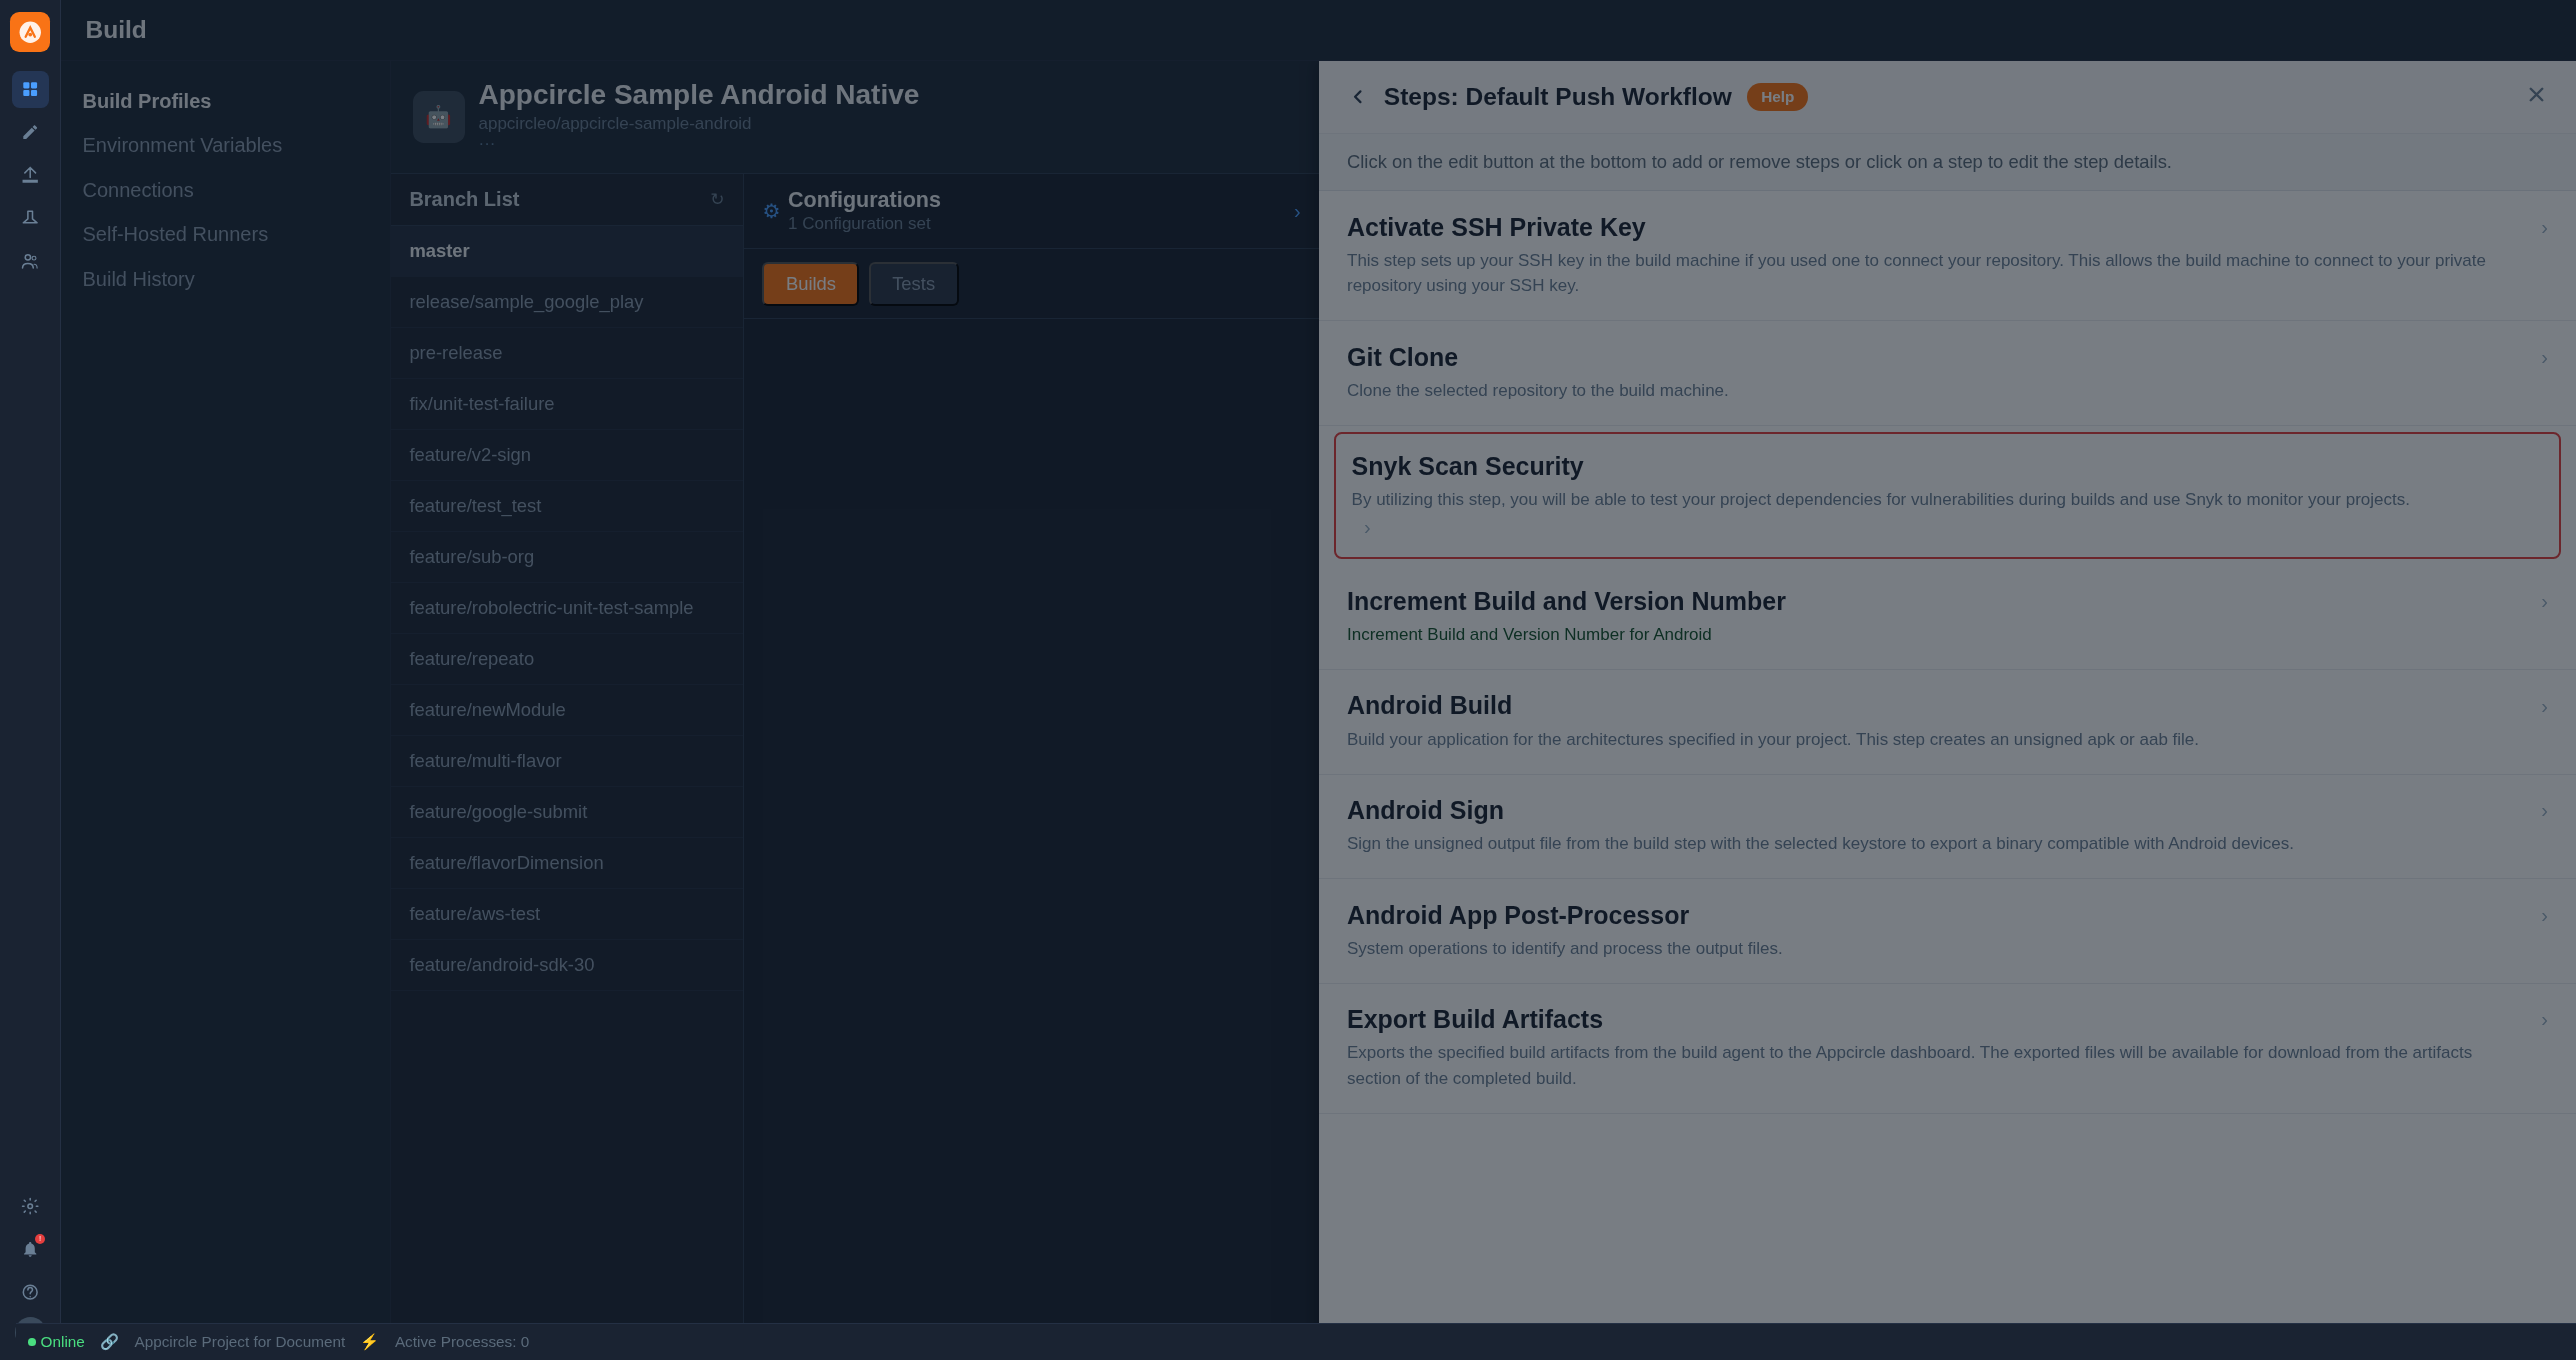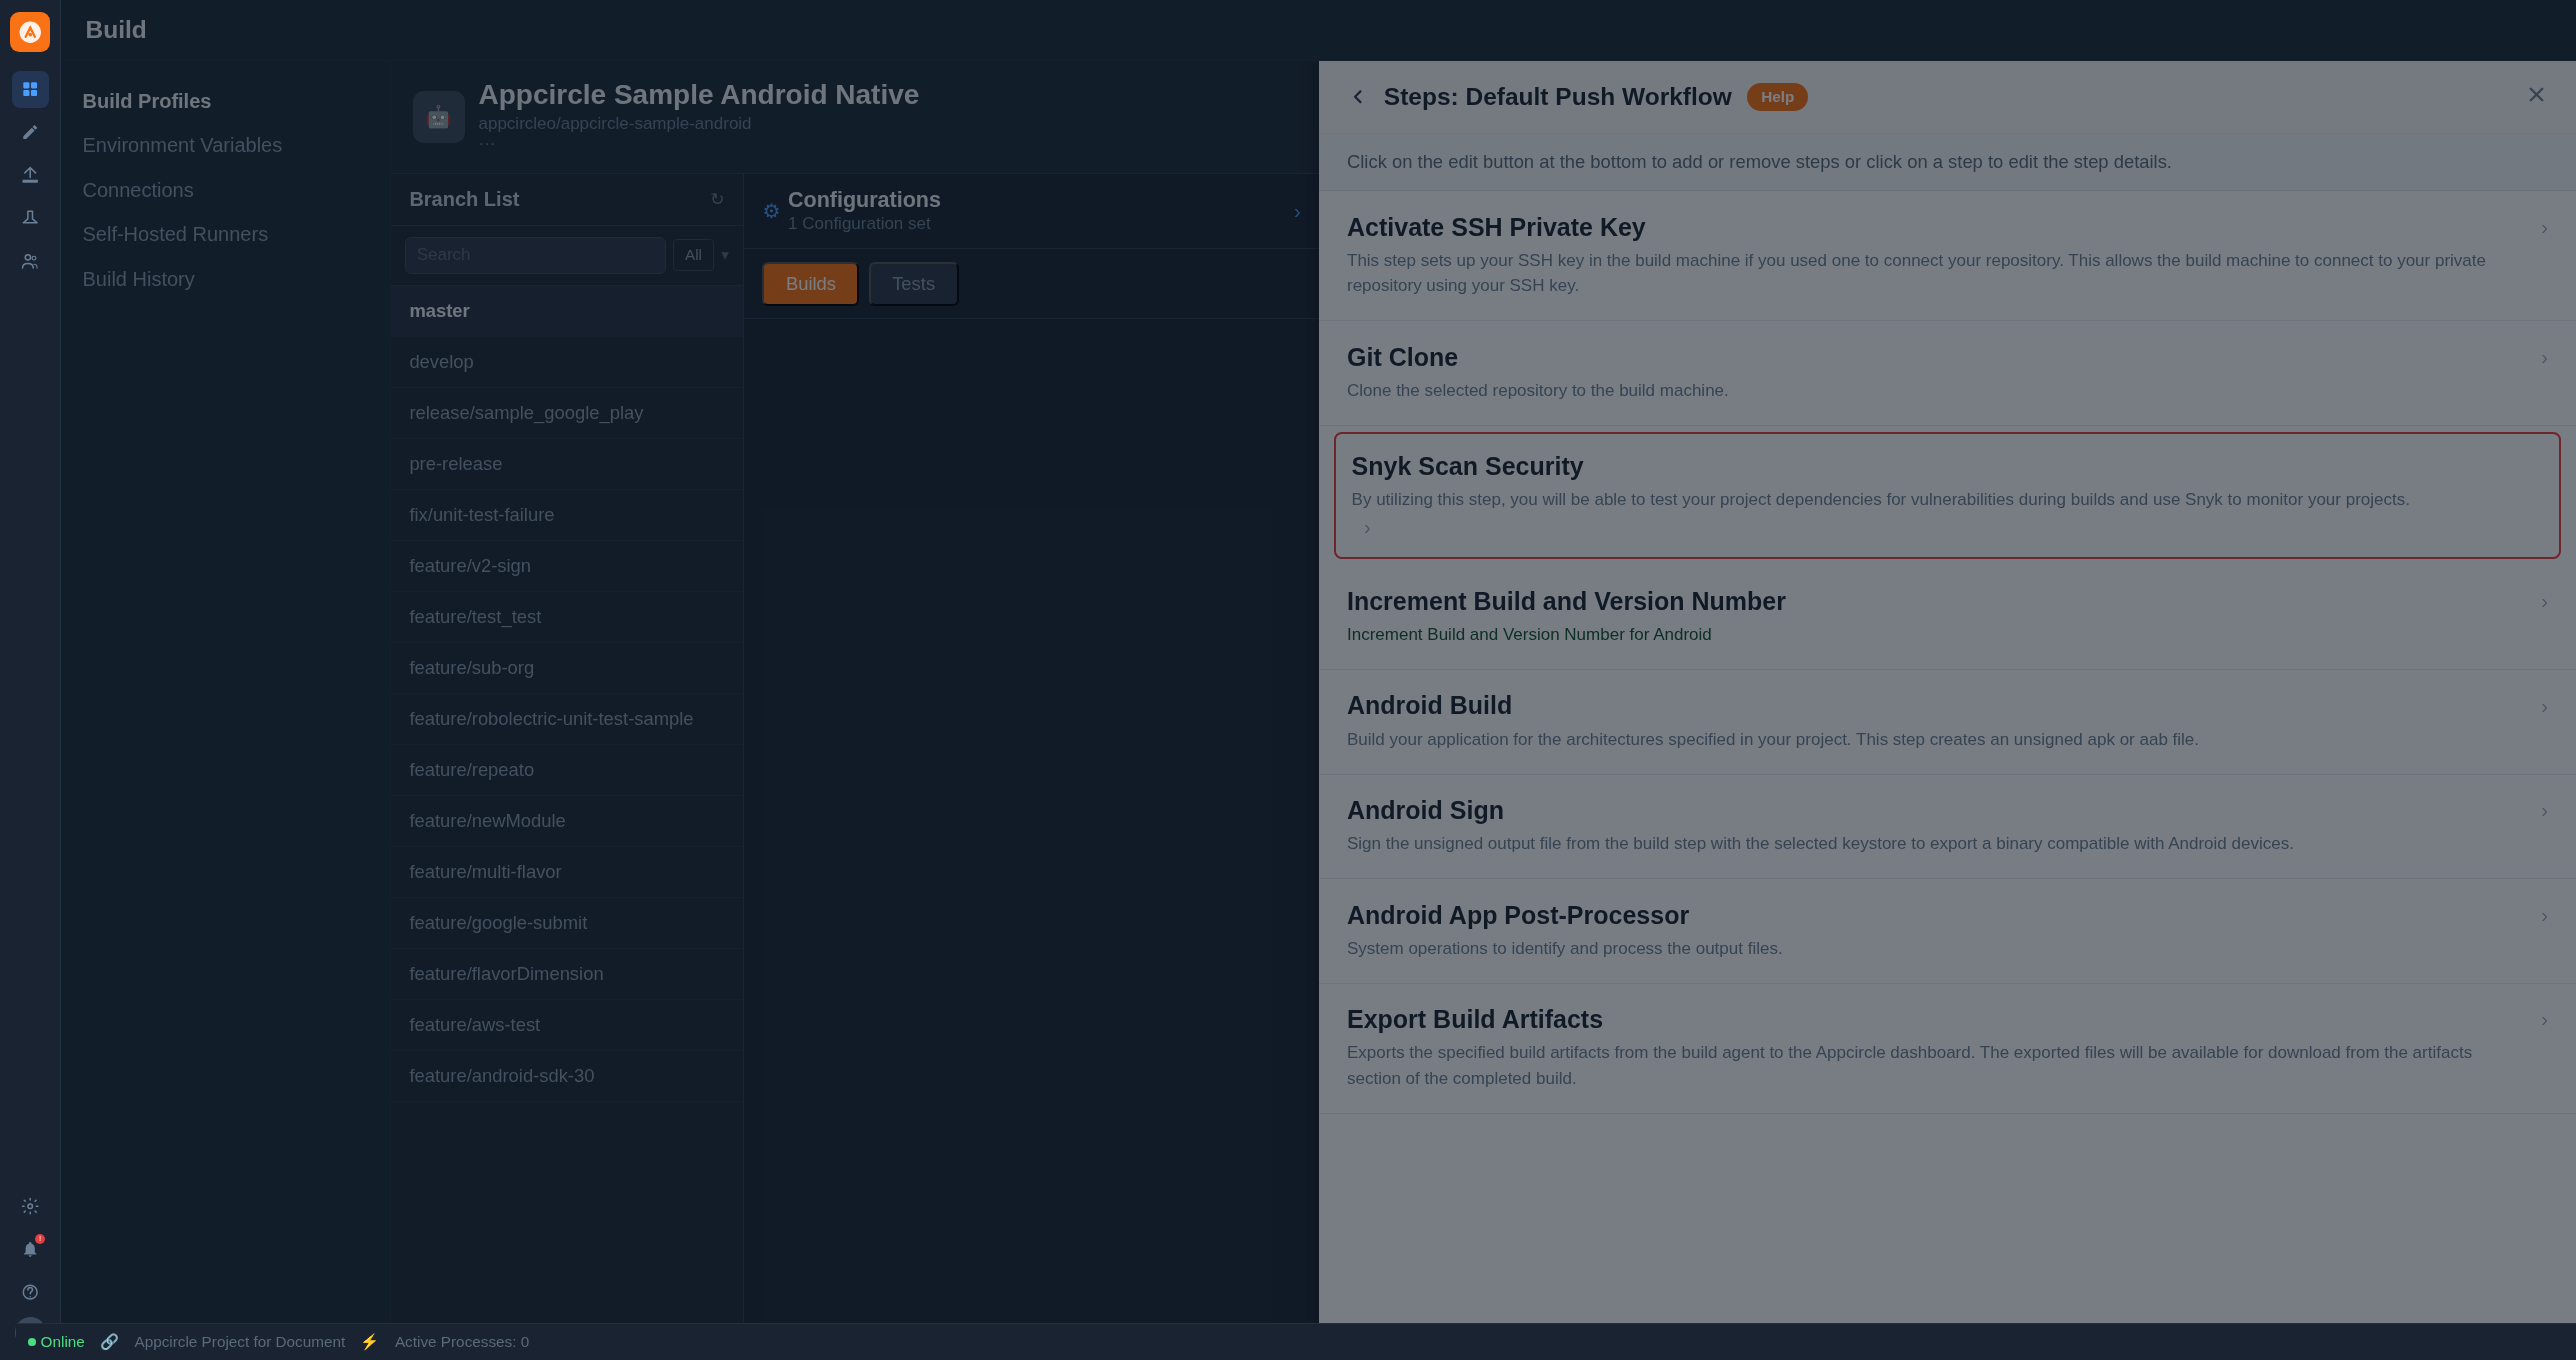--- a/index.html
+++ b/index.html
@@ -565,28 +565,22 @@
         </div>
       </div>
 
       <div class="branch-config-area">
 
         <div class="branch-panel">
           <div class="branch-header">
             <span class="branch-title">Branch List</span>
             <span class="branch-refresh">↻</span>
           </div>
-          <div class="branch-search-row">
-            <input class="branch-search-input" type="text" placeholder="Search" style="">
-            <button class="branch-all-btn">All</button>
-            <span style="color:#5a6a7a;font-size:15.3px;">▾</span>
-          </div>
           <div class="branch-list">
             <div class="branch-item active">master</div>
-            <div class="branch-item">develop</div>
             <div class="branch-item">release/sample_google_play</div>
             <div class="branch-item">pre-release</div>
             <div class="branch-item">fix/unit-test-failure</div>
             <div class="branch-item">feature/v2-sign</div>
             <div class="branch-item">feature/test_test</div>
             <div class="branch-item">feature/sub-org</div>
             <div class="branch-item">feature/robolectric-unit-test-sample</div>
             <div class="branch-item">feature/repeato</div>
             <div class="branch-item">feature/newModule</div>
             <div class="branch-item">feature/multi-flavor</div>

